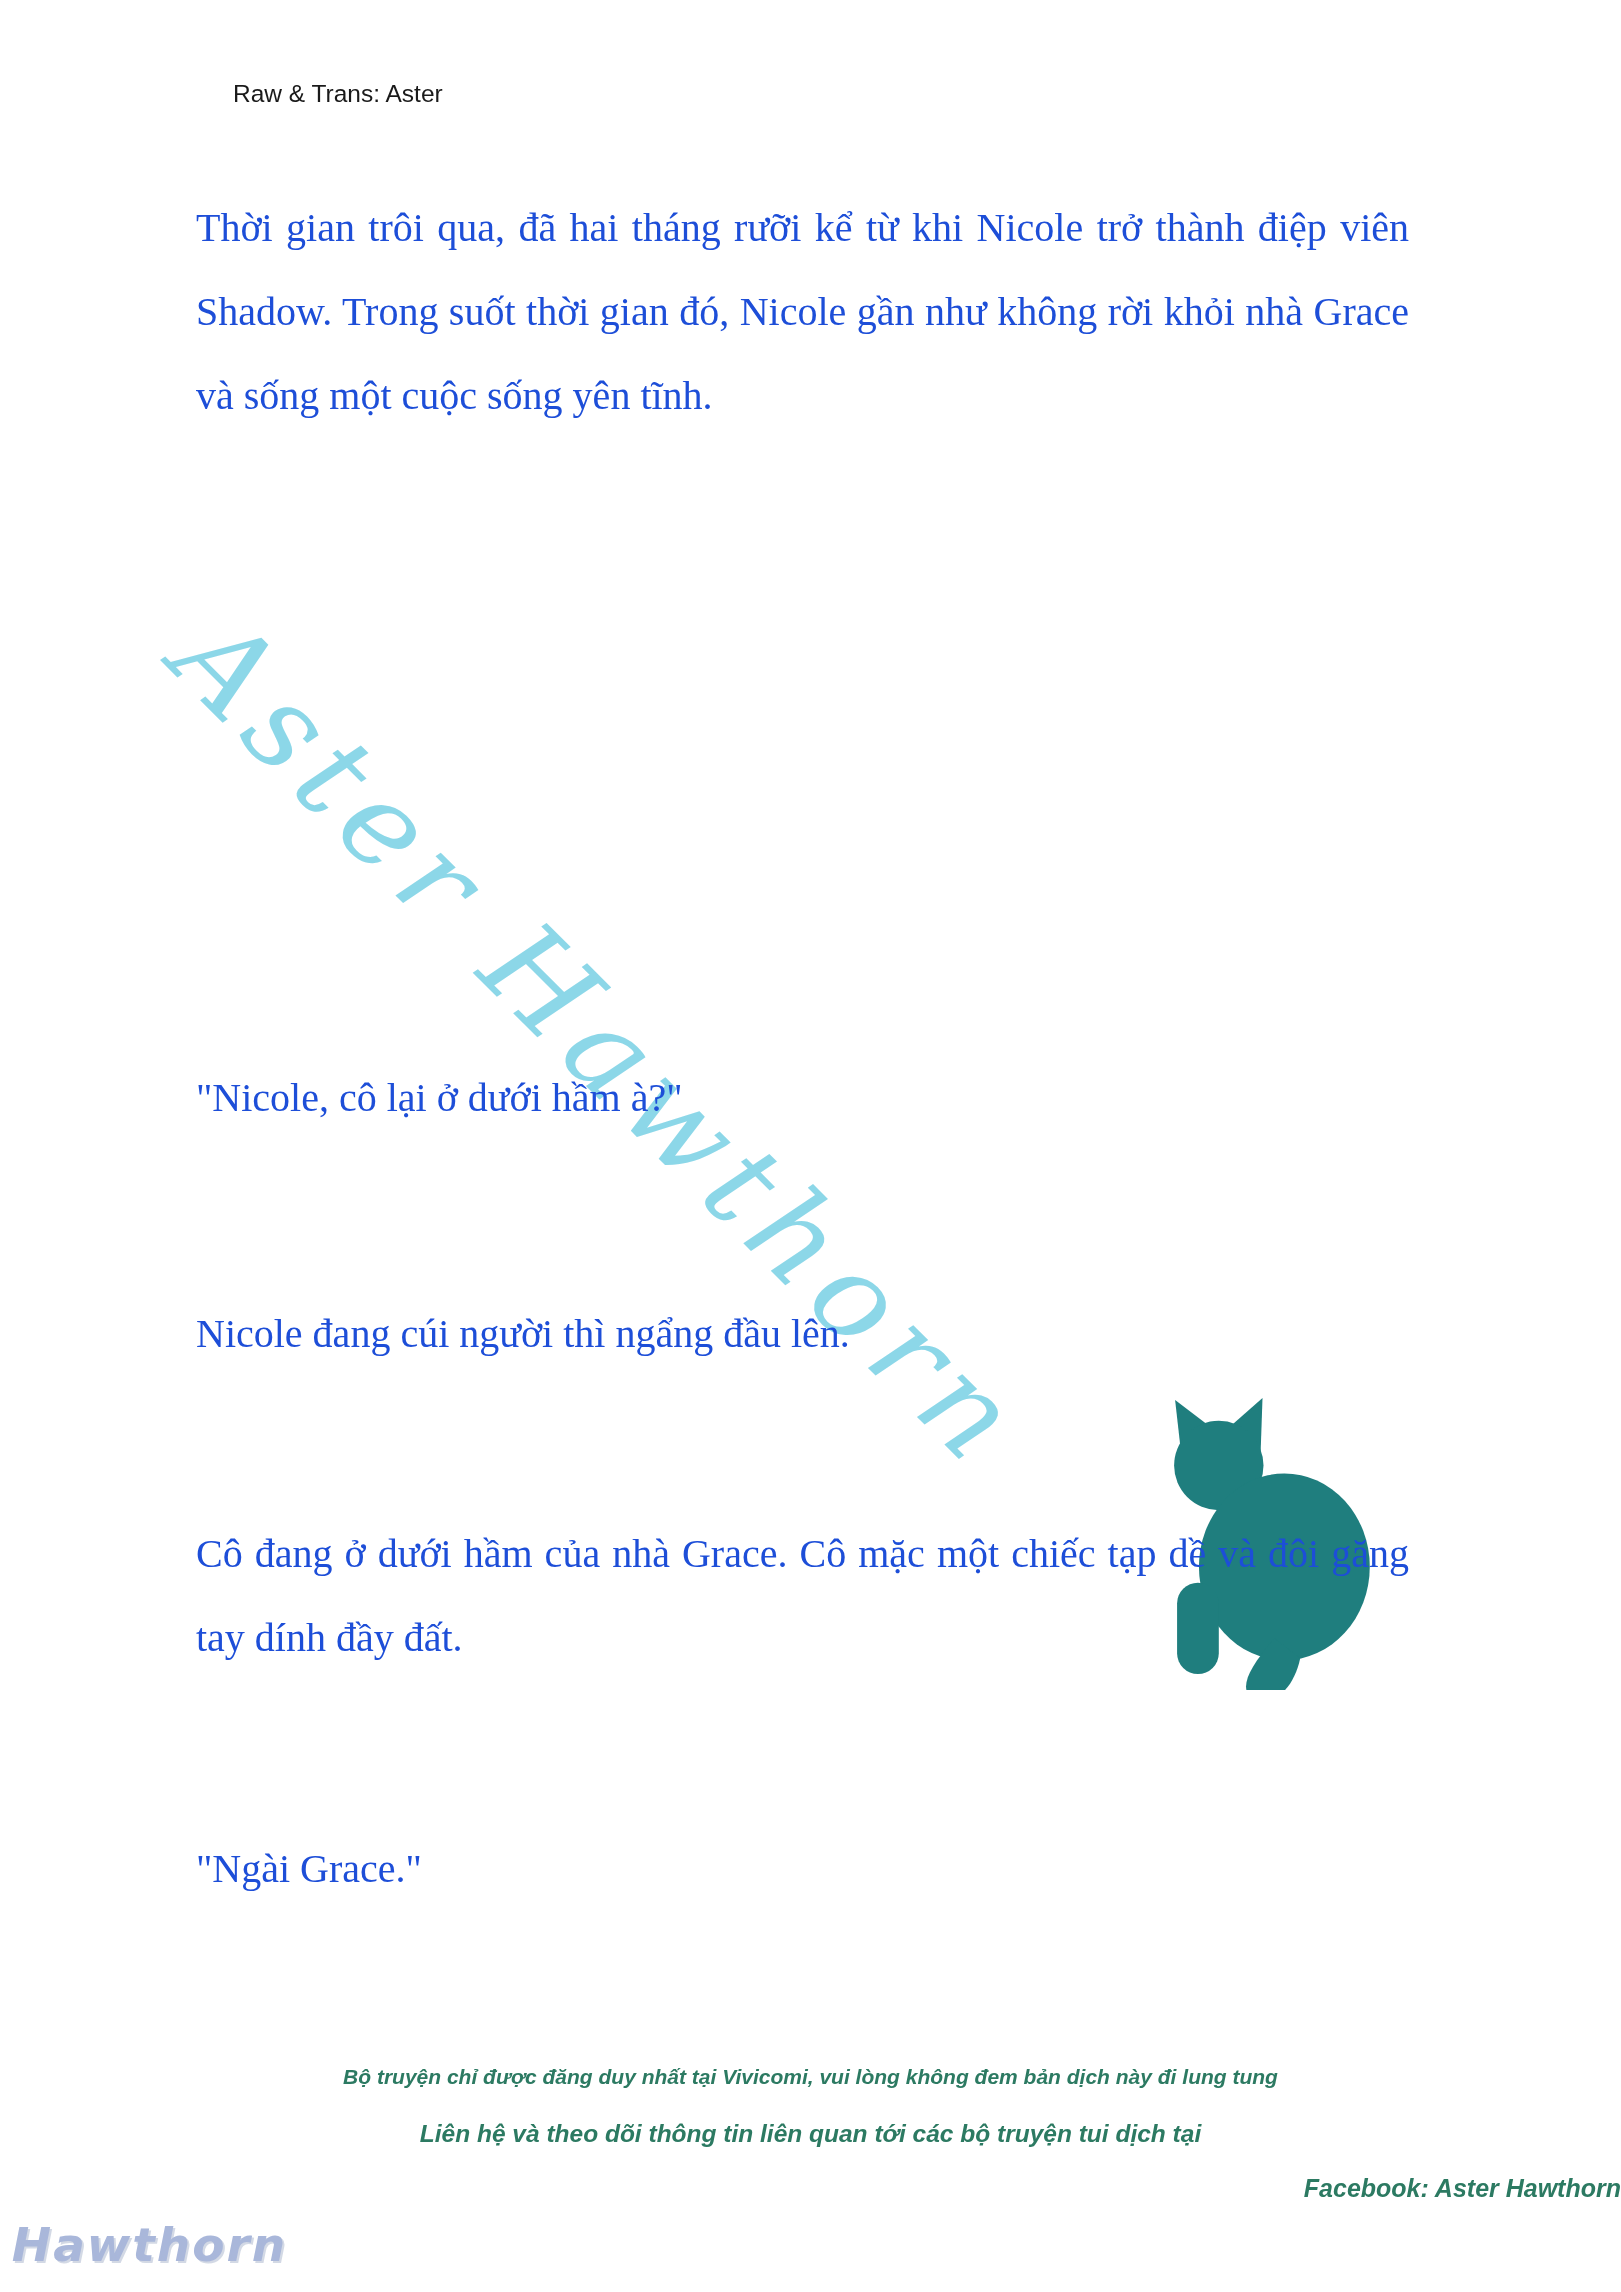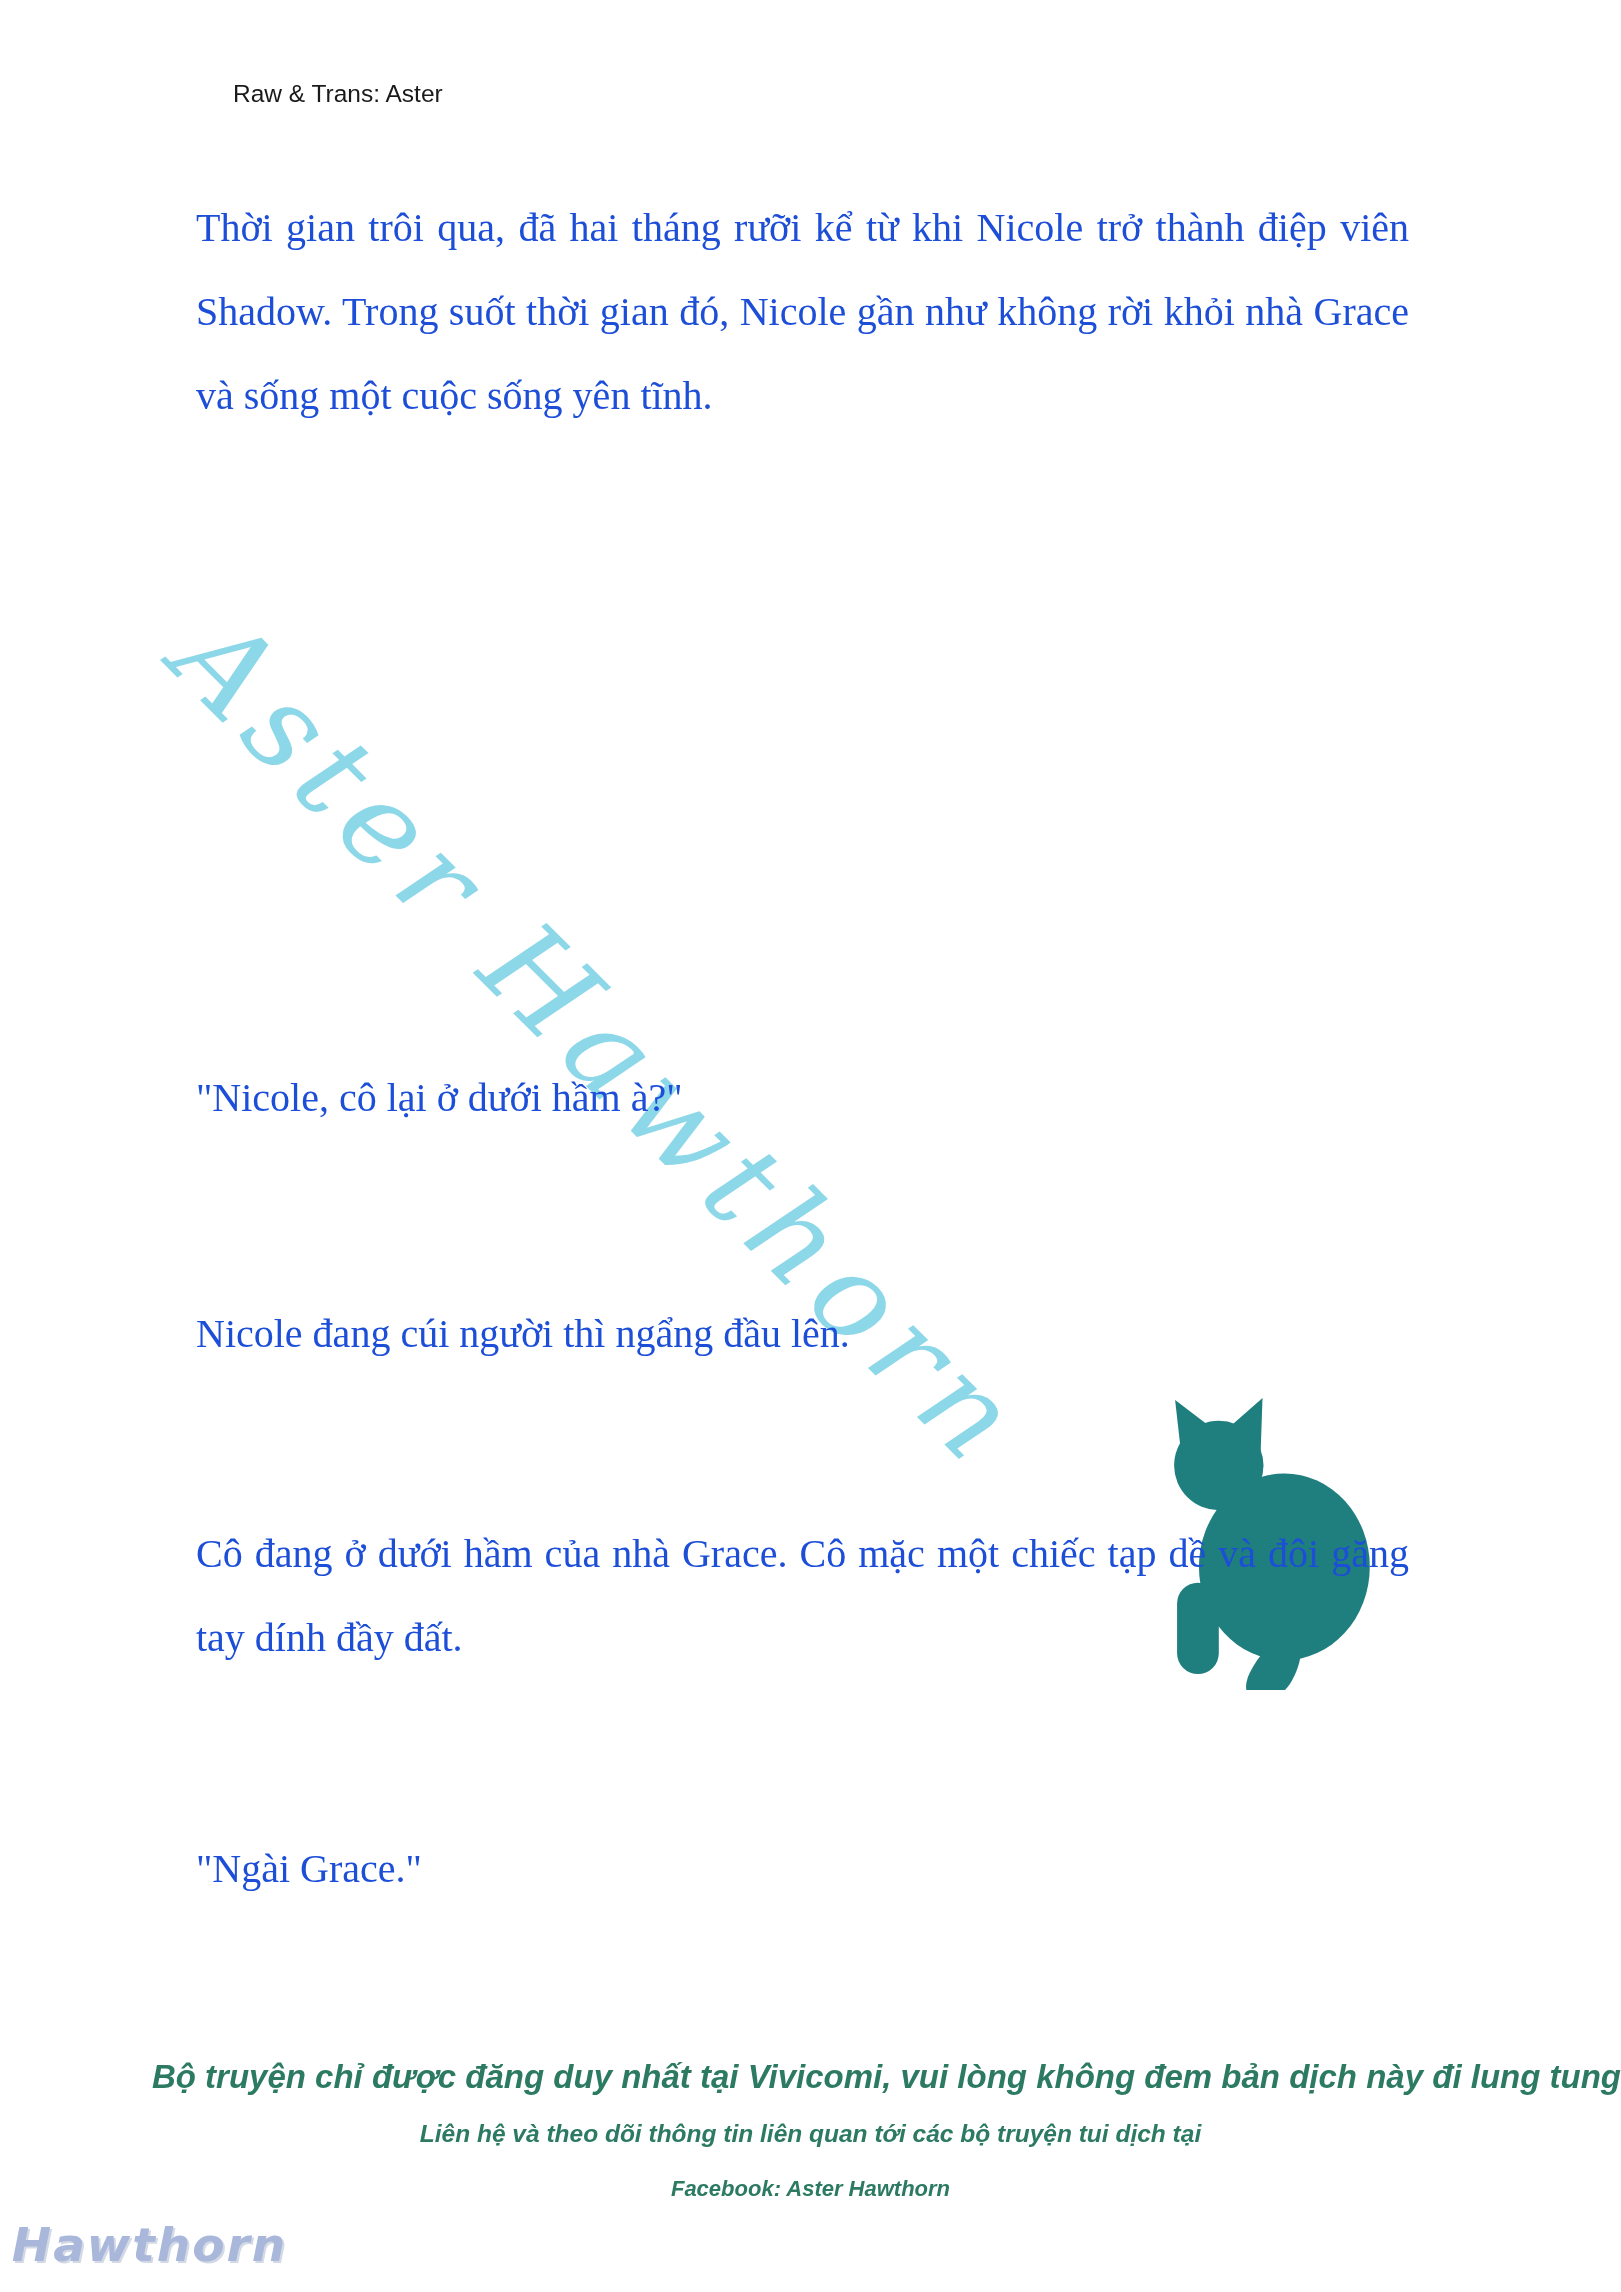--- a/index.html
+++ b/index.html
@@ -63,23 +63,23 @@
     left: 0;
     width: 100%;
     top: 2047px;
     text-align: center;
     font-family: "Liberation Sans", sans-serif;
     font-style: italic;
     font-weight: bold;
     color: #2c7a62;
     z-index: 2;
   }
-  .footer .f1 { font-size: 33px; line-height: 59px; text-align: right; }
+  .footer .f1 { font-size: 21px; line-height: 59px; }
   .footer .f2 { font-size: 24.5px; line-height: 55px; }
-  .footer .f3 { font-size: 22px; line-height: 55px; }
+  .footer .f3 { font-size: 25px; line-height: 55px; text-align: right; }
   .logo {
     position: absolute;
     left: 11.8px;
     top: 2217px;
     font-family: "DejaVu Sans", sans-serif;
     font-style: italic;
     font-weight: bold;
     font-size: 47px;
     letter-spacing: 2px;
     color: #a9b7da;

